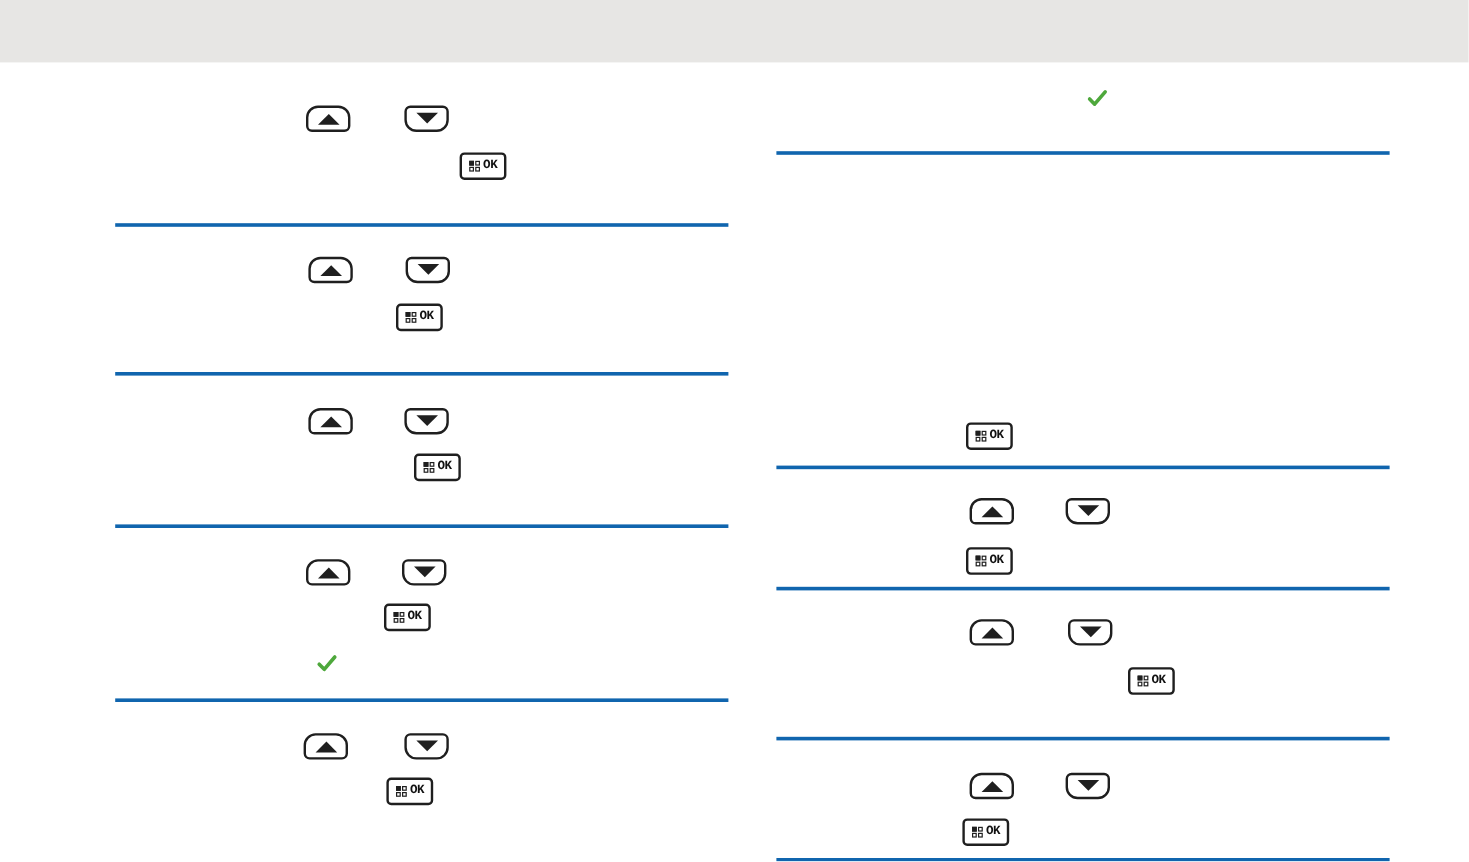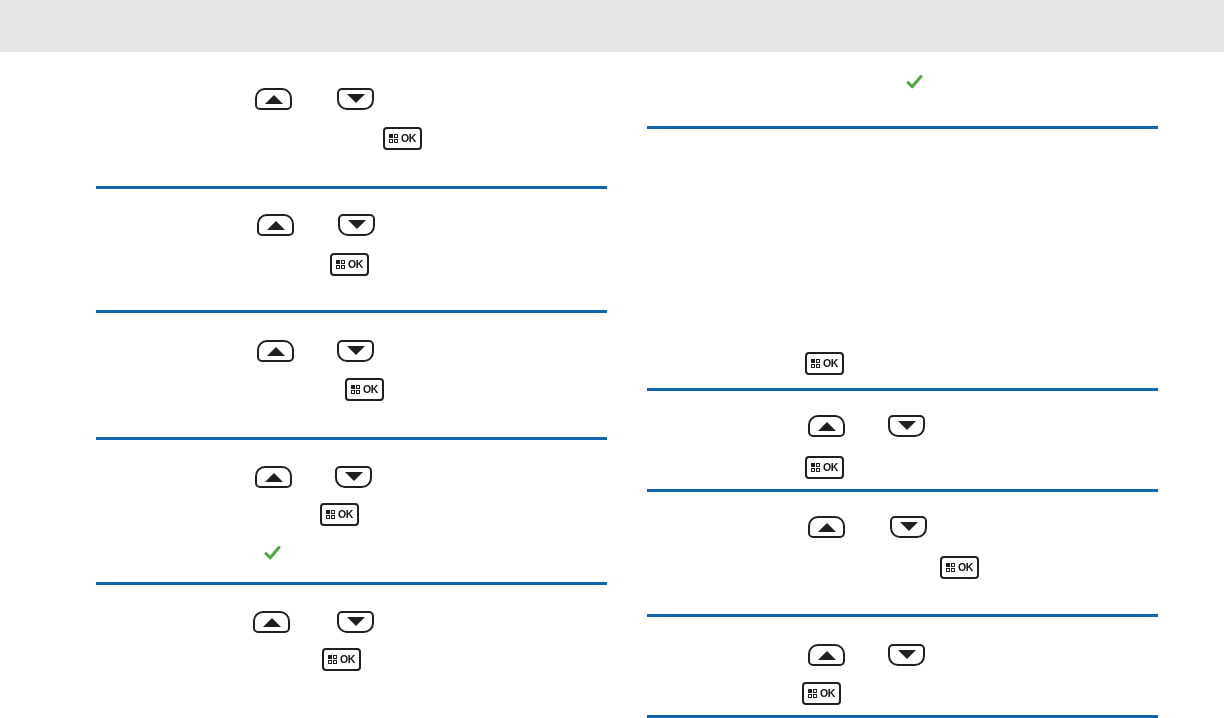--- a/index.html
+++ b/index.html
@@ -1,17 +1,17 @@
 <!DOCTYPE html>
 <html><head>
 <meta charset="utf-8">
 <style>
   html,body { margin:0; padding:0; background:#ffffff; font-family:"Liberation Sans", sans-serif; }
   #page {
-    position:relative; width:1224px; height:718px; background:#ffffff; overflow:hidden;
+    position:relative; width:1224px; height:718px; background:#ffffff; overflow:hidden;font-family:Liberation Mono, monospace;
   }
   #header-bar {
     position:absolute; left:0; top:0; width:1224px; height:52px;
   }
   .divider { position:absolute; height:3px; }
   .btn-nav {
     position:absolute; width:37px; height:22px; box-sizing:border-box;
     border:2px solid #1f1f1f; background:#fff;
     display:flex; align-items:center; justify-content:center;
   }

